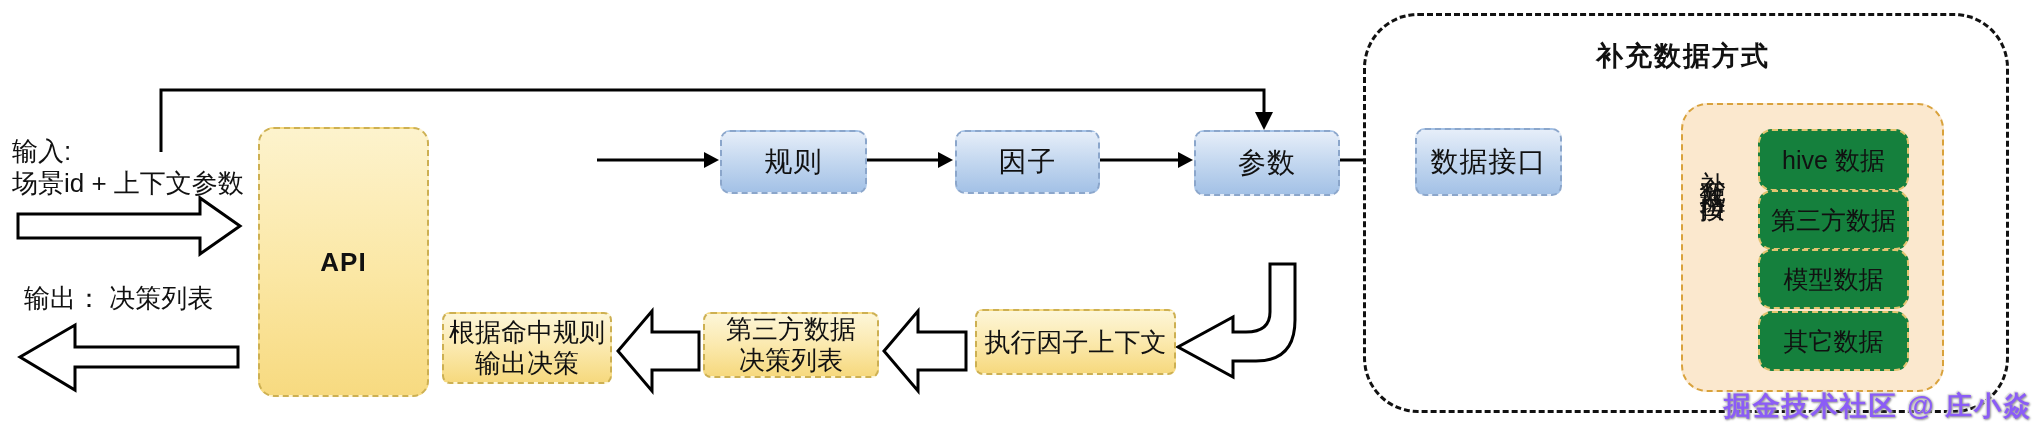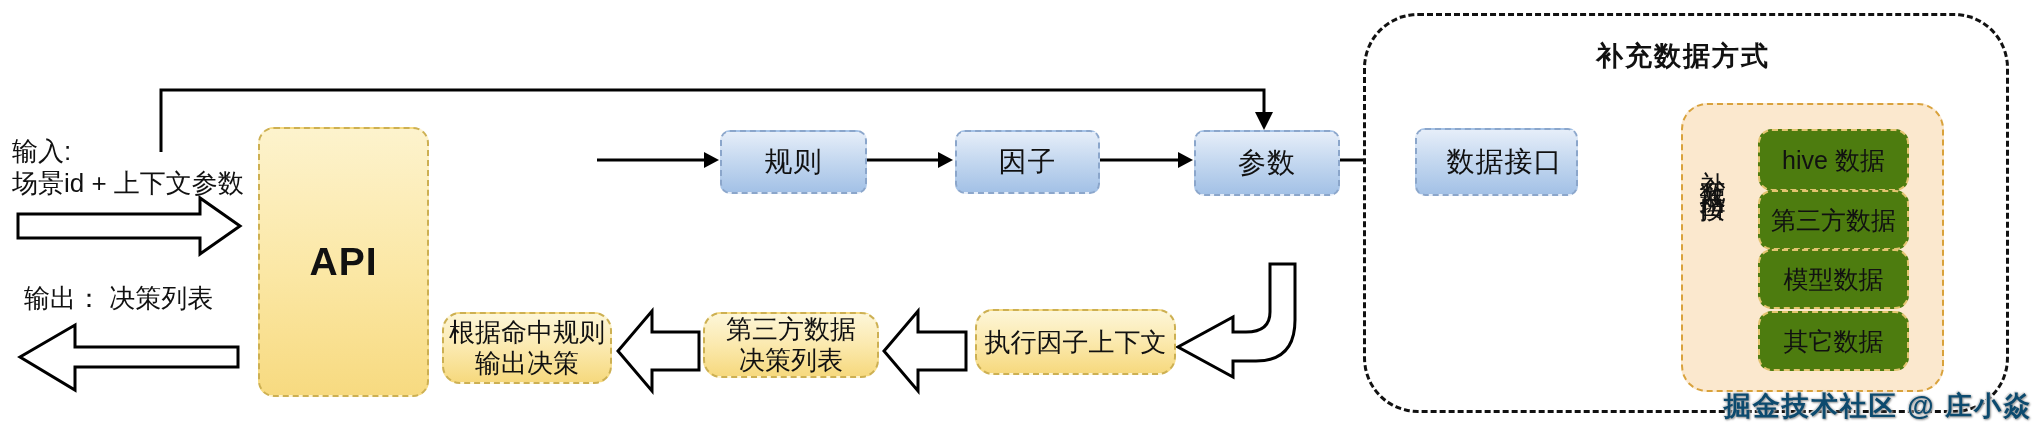--- a/index.html
+++ b/index.html
@@ -14,49 +14,49 @@
   .box-blue{
     display:flex;align-items:center;justify-content:center;
     background:linear-gradient(180deg,#e6eef9 0%,#c6d9f0 45%,#a3c1e6 100%);
     border:2px dashed #8ba6cb;border-radius:10px;
     font-size:28px;letter-spacing:1px;
   }
   
   .box-yellow{
     display:flex;flex-direction:column;align-items:center;justify-content:center;
     background:linear-gradient(180deg,#fdf6d8 0%,#fbe9ae 50%,#f6d97e 100%);
-    border:2px dashed #cdb052;border-radius:18px;
+    border:2px dashed #cdb052;border-radius:8px;
     font-size:26px;line-height:31px;text-align:center;
   }
   .api-box{
     background:linear-gradient(180deg,#fdf3cd 0%,#fbe7a4 55%,#f7da80 100%);
     border:2px dashed #cdb052;border-radius:16px;
     display:flex;align-items:center;justify-content:center;
-    font-size:39px;font-weight:bold;letter-spacing:1px;
+    font-size:26px;font-weight:bold;letter-spacing:1px;
   }
   
   .supplement-panel{
     border:3px dashed #111;border-radius:55px;background:#fff;
   }
   .panel-title{font-size:27px;font-weight:bold;text-align:center;letter-spacing:2px;}
   .orange-box{
     background:#fbe8ce;border:2px dashed #d9a23c;border-radius:26px;
   }
   .vtext{
     writing-mode:vertical-rl;text-orientation:upright;
     font-size:26px;letter-spacing:6px;
   }
   .src-box{
     display:flex;align-items:center;justify-content:center;
-    background:#4d7c0f;border:2px dashed #e3c470;border-radius:14px;
+    background:#15803d;border:2px dashed #e3c470;border-radius:14px;
     font-size:25px;
   }
   .label{font-size:26px;line-height:31px;white-space:pre;}
   .watermark{
-    font-size:27px;font-weight:bold;color:#0c4a6e;letter-spacing:2px;
+    font-size:27px;font-weight:bold;color:#8b5cf6;letter-spacing:2px;
     text-shadow:1px 1px 2px #9a9a9a,-1px -1px 1px #d8d8d8,0 0 3px #bdbdbd;
   }
 </style>
 </head>
 <body>
 
 <div class="canvas">
 
   <svg class="overlay" viewBox="0 0 2040 428" xmlns="http://www.w3.org/2000/svg">
 
@@ -110,21 +110,21 @@
     <span>第三方数据</span>
     <span>决策列表</span>
   </div>
   <div class="abs box-yellow" style="left:975px;top:309px;width:197px;height:62px;">
     <span>执行因子上下文</span>
   </div>
 
   <div class="abs supplement-panel" style="left:1363px;top:13px;width:640px;height:394px;"></div>
   <div class="abs panel-title" style="left:1363px;top:38px;width:640px;">补充数据方式</div>
 
-  <div class="abs box-blue" style="left:1415px;top:128px;width:143px;height:64px;padding-left:16px;">
+  <div class="abs box-blue" style="left:1415px;top:128px;width:143px;height:64px;">
     <span>数据接口</span>
   </div>
 
   <div class="abs orange-box" style="left:1681px;top:103px;width:259px;height:285px;"></div>
   <div class="abs vtext" style="left:1696px;top:150px;height:200px;">补充数据接口</div>
 
   <div class="abs src-box" style="left:1758px;top:129px;width:147px;height:58px;">
     <span>hive 数据</span>
   </div>
   <div class="abs src-box" style="left:1758px;top:190px;width:147px;height:56px;">

